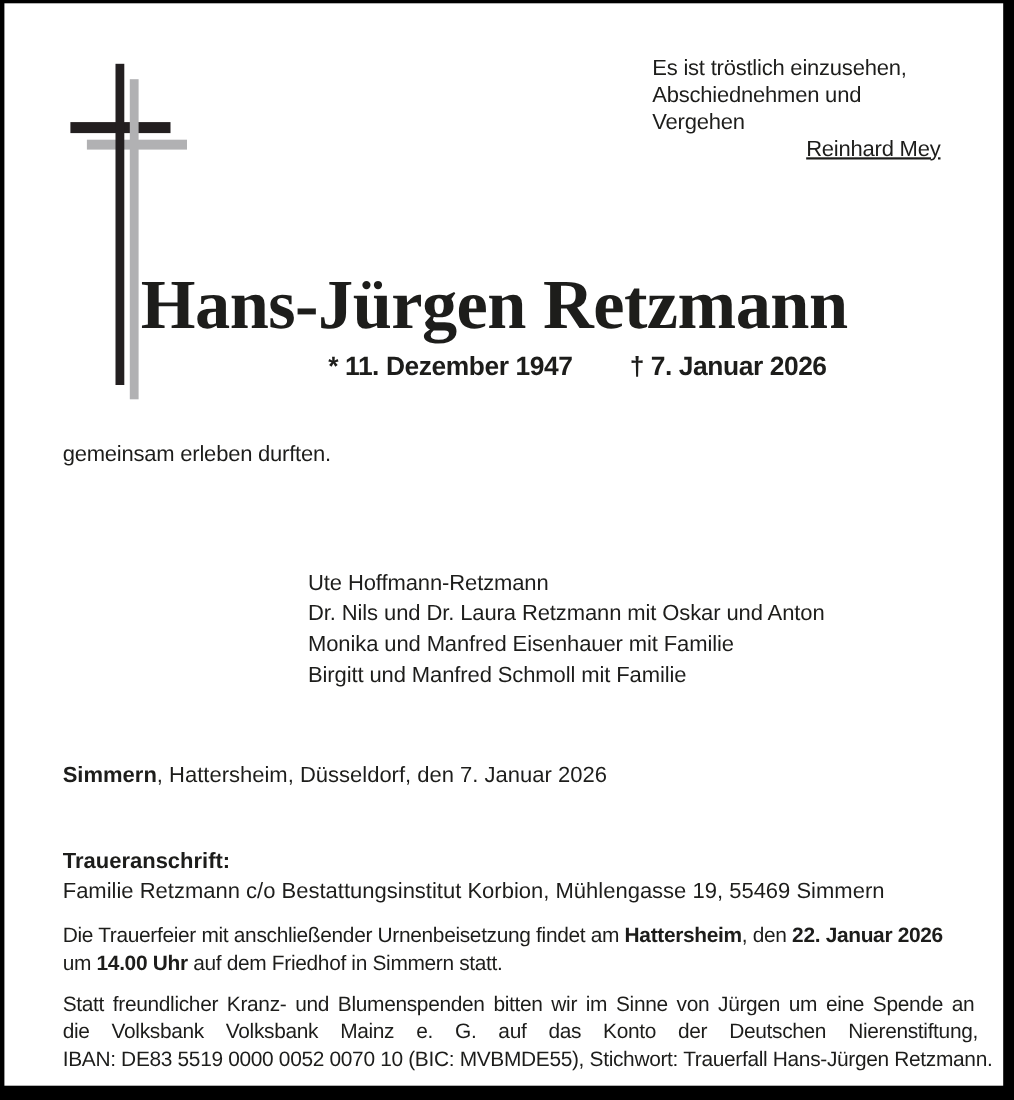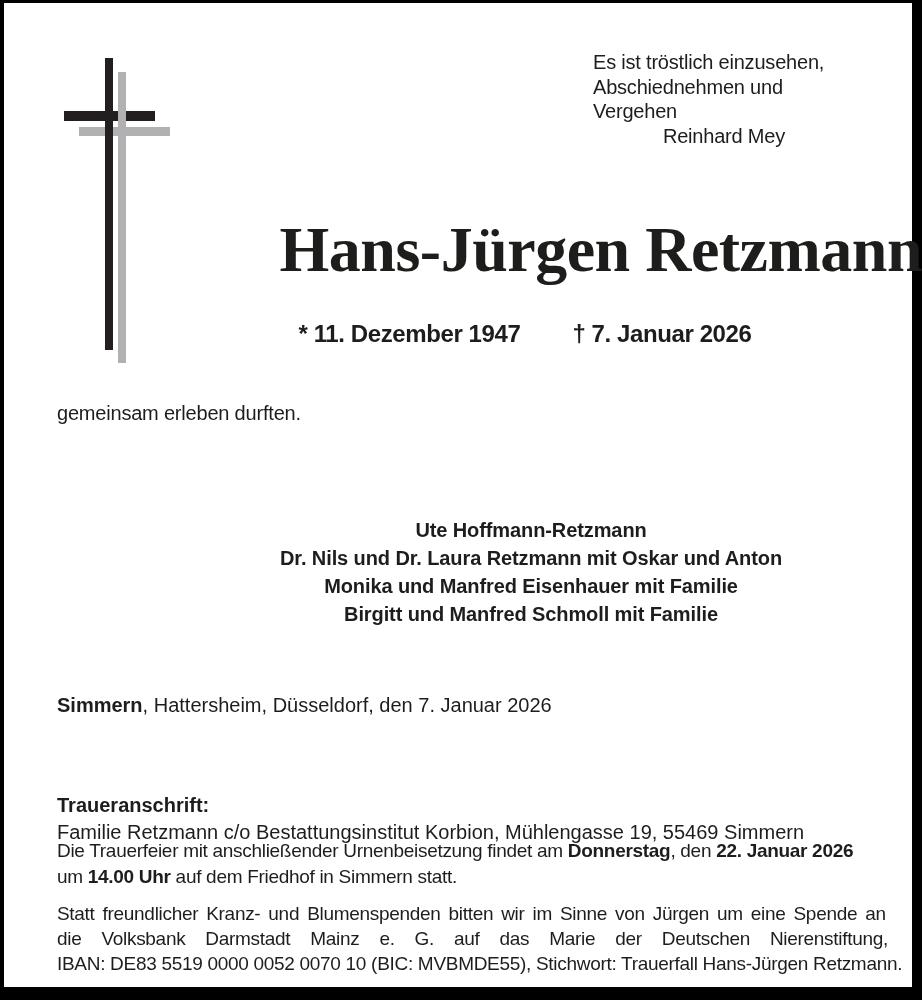--- a/index.html
+++ b/index.html
@@ -22,25 +22,25 @@
   .cross-bar { position: absolute; }
   .cross-v-black { left: 105px; top: 58px;  width: 8px;  height: 292px; }
   .cross-v-gray  { left: 118px; top: 72px;  width: 8px;  height: 291px; }
   .cross-h-black { left: 64px;  top: 111px; width: 91px; height: 10px; }
   .cross-h-gray  { left: 79px;  top: 127px; width: 91px; height: 9px; }
 
   .poem {
     position: absolute; left: 593px; top: 50px; width: 262px;
     font-size: 20px; line-height: 24.5px; letter-spacing: -0.2px;
   }
-  .poem-author { text-align: center; }
+  .poem-author { text-align: right; text-decoration: underline; }
 
   .title-row {
-    position: absolute; left: 128px; top: 217px; width: 794px;
-    text-align: right;
+    position: absolute; left: 128px; top: 244px; width: 794px;
+    text-align: left;
   }
   .deceased-name {
     display: inline-block;
     font-family: "Liberation Serif", serif;
     font-weight: 700;
     font-size: 64px;
     line-height: 66px;
     letter-spacing: -0.5px;
     white-space: nowrap;
   }
@@ -51,30 +51,29 @@
     white-space: nowrap;
   }
 
   .message {
     position: absolute; left: 57px; top: 399px;
     font-size: 20px; line-height: 29px; letter-spacing: -0.2px;
     white-space: nowrap;
   }
   .mourners {
     position: absolute; left: 280px; top: 516px;
-    font-weight: 700; font-size: 20px; line-height: 28px; letter-spacing: -0.1px;
+    font-weight: 400; font-size: 20px; line-height: 28px; letter-spacing: -0.1px;
     white-space: nowrap;
-    text-align: center;
   }
   .dateline {
     position: absolute; left: 57px; top: 692px;
     font-size: 20px; line-height: 26px; white-space: nowrap;
   }
   .address {
-    position: absolute; left: 57px; top: 792px;
+    position: absolute; left: 57px; top: 770px;
     font-size: 20px; line-height: 27px; white-space: nowrap;
   }
   .bold { font-weight: 700; }
   .funeral {
     position: absolute; left: 57px; top: 838px;
     font-size: 19px; line-height: 26px; letter-spacing: -0.3px;
     white-space: nowrap;
   }
   .donation {
     position: absolute; left: 57px; top: 901px;
@@ -131,23 +130,23 @@
   <div class="dateline">
     <span class="bold">Simmern</span><span>, Hattersheim, Düsseldorf, den 7. Januar 2026</span>
   </div>
 
   <div class="address">
     <div class="bold">Traueranschrift:</div>
     <div>Familie Retzmann c/o Bestattungsinstitut Korbion, Mühlengasse 19, 55469 Simmern</div>
   </div>
 
   <div class="funeral">
-    <div><span>Die Trauerfeier mit anschließender Urnenbeisetzung findet am </span><span class="bold">Donnerstag</span><span>, den </span><span class="bold">22. Januar 2026</span></div>
+    <div><span>Die Trauerfeier mit anschließender Urnenbeisetzung findet am </span><span class="bold">Hattersheim</span><span>, den </span><span class="bold">22. Januar 2026</span></div>
     <div><span>um </span><span class="bold">14.00 Uhr</span><span> auf dem Friedhof in Simmern statt.</span></div>
   </div>
 
   <div class="donation">
     <div class="ws-slight">Statt freundlicher Kranz- und Blumenspenden bitten wir im Sinne von Jürgen um eine Spende an</div>
-    <div class="ws-wide">die Volksbank Darmstadt Mainz e. G. auf das Marie der Deutschen Nierenstiftung,</div>
+    <div class="ws-wide">die Volksbank Volksbank Mainz e. G. auf das Konto der Deutschen Nierenstiftung,</div>
     <div>IBAN: DE83 5519 0000 0052 0070 10 (BIC: MVBMDE55), Stichwort: Trauerfall Hans-Jürgen Retzmann.</div>
   </div>
 
 </div>
 
 </body></html>

